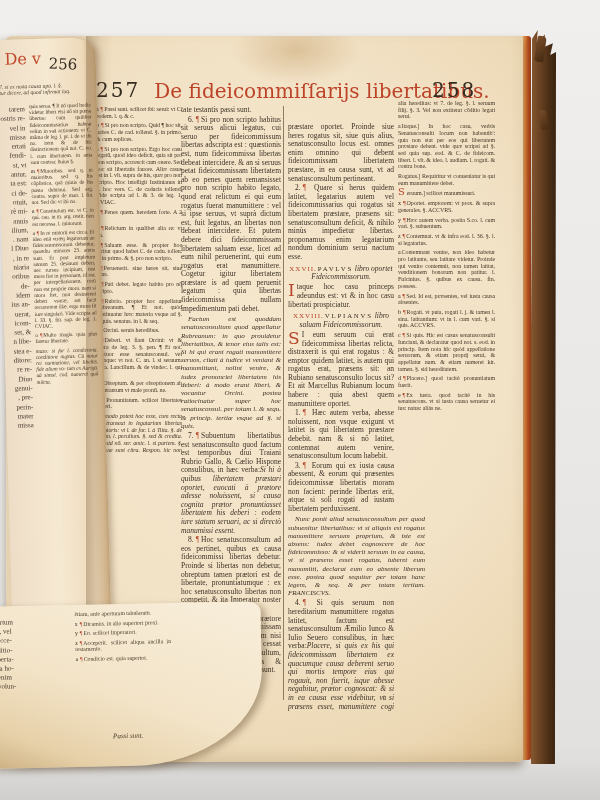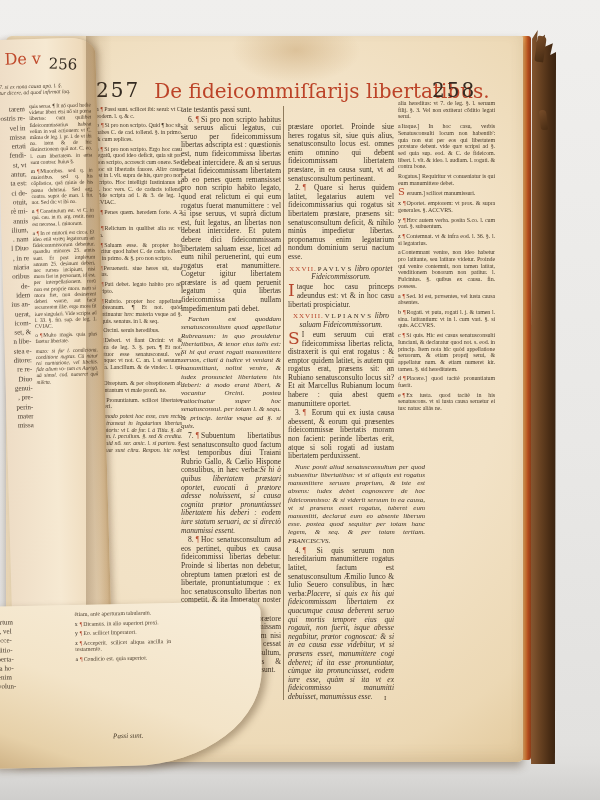--- a/index.html
+++ b/index.html
@@ -145,20 +145,21 @@
     <div class="column-rule"></div>
 
     <div class="textcol col-258">
 
     <p class="sec cont"> <span>præstare oportet. Proinde siue heres rogatus sit, siue quis alius, senatusconsulto locus est. omnes enim omnino qui debent fideicommissam libertatem præstare, in ea causa sunt, vt ad senatusconsultum pertineant.</span> </p>
         <p class="sec roman"><span class="pn">2.</span><span class="pmark">¶</span> <span>Quare si herus quidem latitet, legatarius autem vel fideicommissarius qui rogatus sit libertatem præstare, præsens sit: senatusconsultum deficit, &amp; nihilo minùs impedietur libertas. proponamus enim legatarium nondum dominium serui nactum esse.</span> </p>
         <p class="sec heading"><span class="pn">XXVII.</span><span class="hauthor">PAVLVS</span>  <span class="hsrc">libro oportet Fideicommissorum.</span></p>
         <p class="sec drop"><span class="cap">I</span> <span>taque hoc casu princeps adeundus est: vt &amp; in hoc casu libertati prospiciatur.</span> </p>
         <p class="sec heading"><span class="pn">XXVIII.</span><span class="hauthor">VLPIANVS</span>  <span class="hsrc">libro saluam Fideicommissorum.</span></p>
         <p class="sec drop"><span class="cap">S</span> <span>I eum seruum cui erat fideicommissa libertas relicta, distraxerit is qui erat rogatus : &amp; emptor quidem latitet, is autem qui rogatus erat, præsens sit: an Rubiano senatusconsulto locus sit? Et ait Marcellus Rubianum locum habere : quia abest quem manumittere oportet.</span> </p>
+        <p class="sec roman"><span class="pn">1.</span><span class="pmark">¶</span> <span>Hæc autem verba, abesse noluissent, non vsque exigunt vt latitet is qui libertatem præstare debebit. nam &amp; si nō latitet, contemnat autem venire, senatusconsultum locum habebit.</span> </p>
         <p class="sec roman"><span class="pn">3.</span><span class="pmark">¶</span> <span>Eorum qui ex iusta causa abessent, &amp; eorum qui præsentes fideicommissæ libertatis moram non facient: perinde libertas erit, atque si soli rogati ad iustam libertatem perduxissent.</span> </p>
         <p class="sec italic"> <span>Nunc ponit aliud senatusconsultum per quod subuenitur libertatibus: vt si aliquis est rogatus manumittere seruum proprium, &amp; iste est absens: iudex debet cognoscere de hoc fideicommisso: &amp; si viderit seruum in ea causa, vt si præsens esset rogatus, iuberet eum manumitti, declarat eum eo absente liberum esse. postea quod sequitur per totam hanc legem, &amp; seq. &amp; per totam tertiam. FRANCISCVS.</span> </p>
         <p class="sec roman"><span class="pn">4.</span><span class="pmark">¶</span> <span>Si quis seruum non hereditarium manumittere rogatus latitet, factum est senatusconsultum Æmilio Iunco &amp; Iulio Seuero consulibus, in hæc verba:</span><span class="tail">Placere, si quis ex his qui fideicommissam libertatem ex quacumque causa deberent seruo qui mortis tempore eius qui rogauit, non fuerit, isque abesse negabitur, prætor cognoscat: &amp; si in ea causa esse videbitur, vt si præsens esset, manumittere cogi deberet; id ita esse pronuntiatur, cùmque ita pronunciasset, eodem iure esse, quàm si ita vt ex fideicommisso manumitti debuisset, manumissus esse.</span> </p>
       </div>
 
     <div class="gloss gloss-outer">
 
     <div class="note roman"><span>alia hereditas: vt 7. de leg. §. l. seruum filij. §. 3. Vel non extiterat cōditio legati serui.</span></div>
         <div class="note roman"><span class="ref">a</span><span>Itaque.] In hoc casu, verbis Senatusconsulti locum non habentib': quia non stat per eos qui libertatem præstare debent. vide quæ scripsi ad §. sed quia sup. eod. &amp; C. de fideicom. libert. l. vlt. &amp; ideo. l. audiam. l. rogati. &amp; contra bone.</span></div>
         <div class="note roman"><span>Rogatus.] Requiritur vt conueniatur is qui eum manumittere debet.</span></div>

